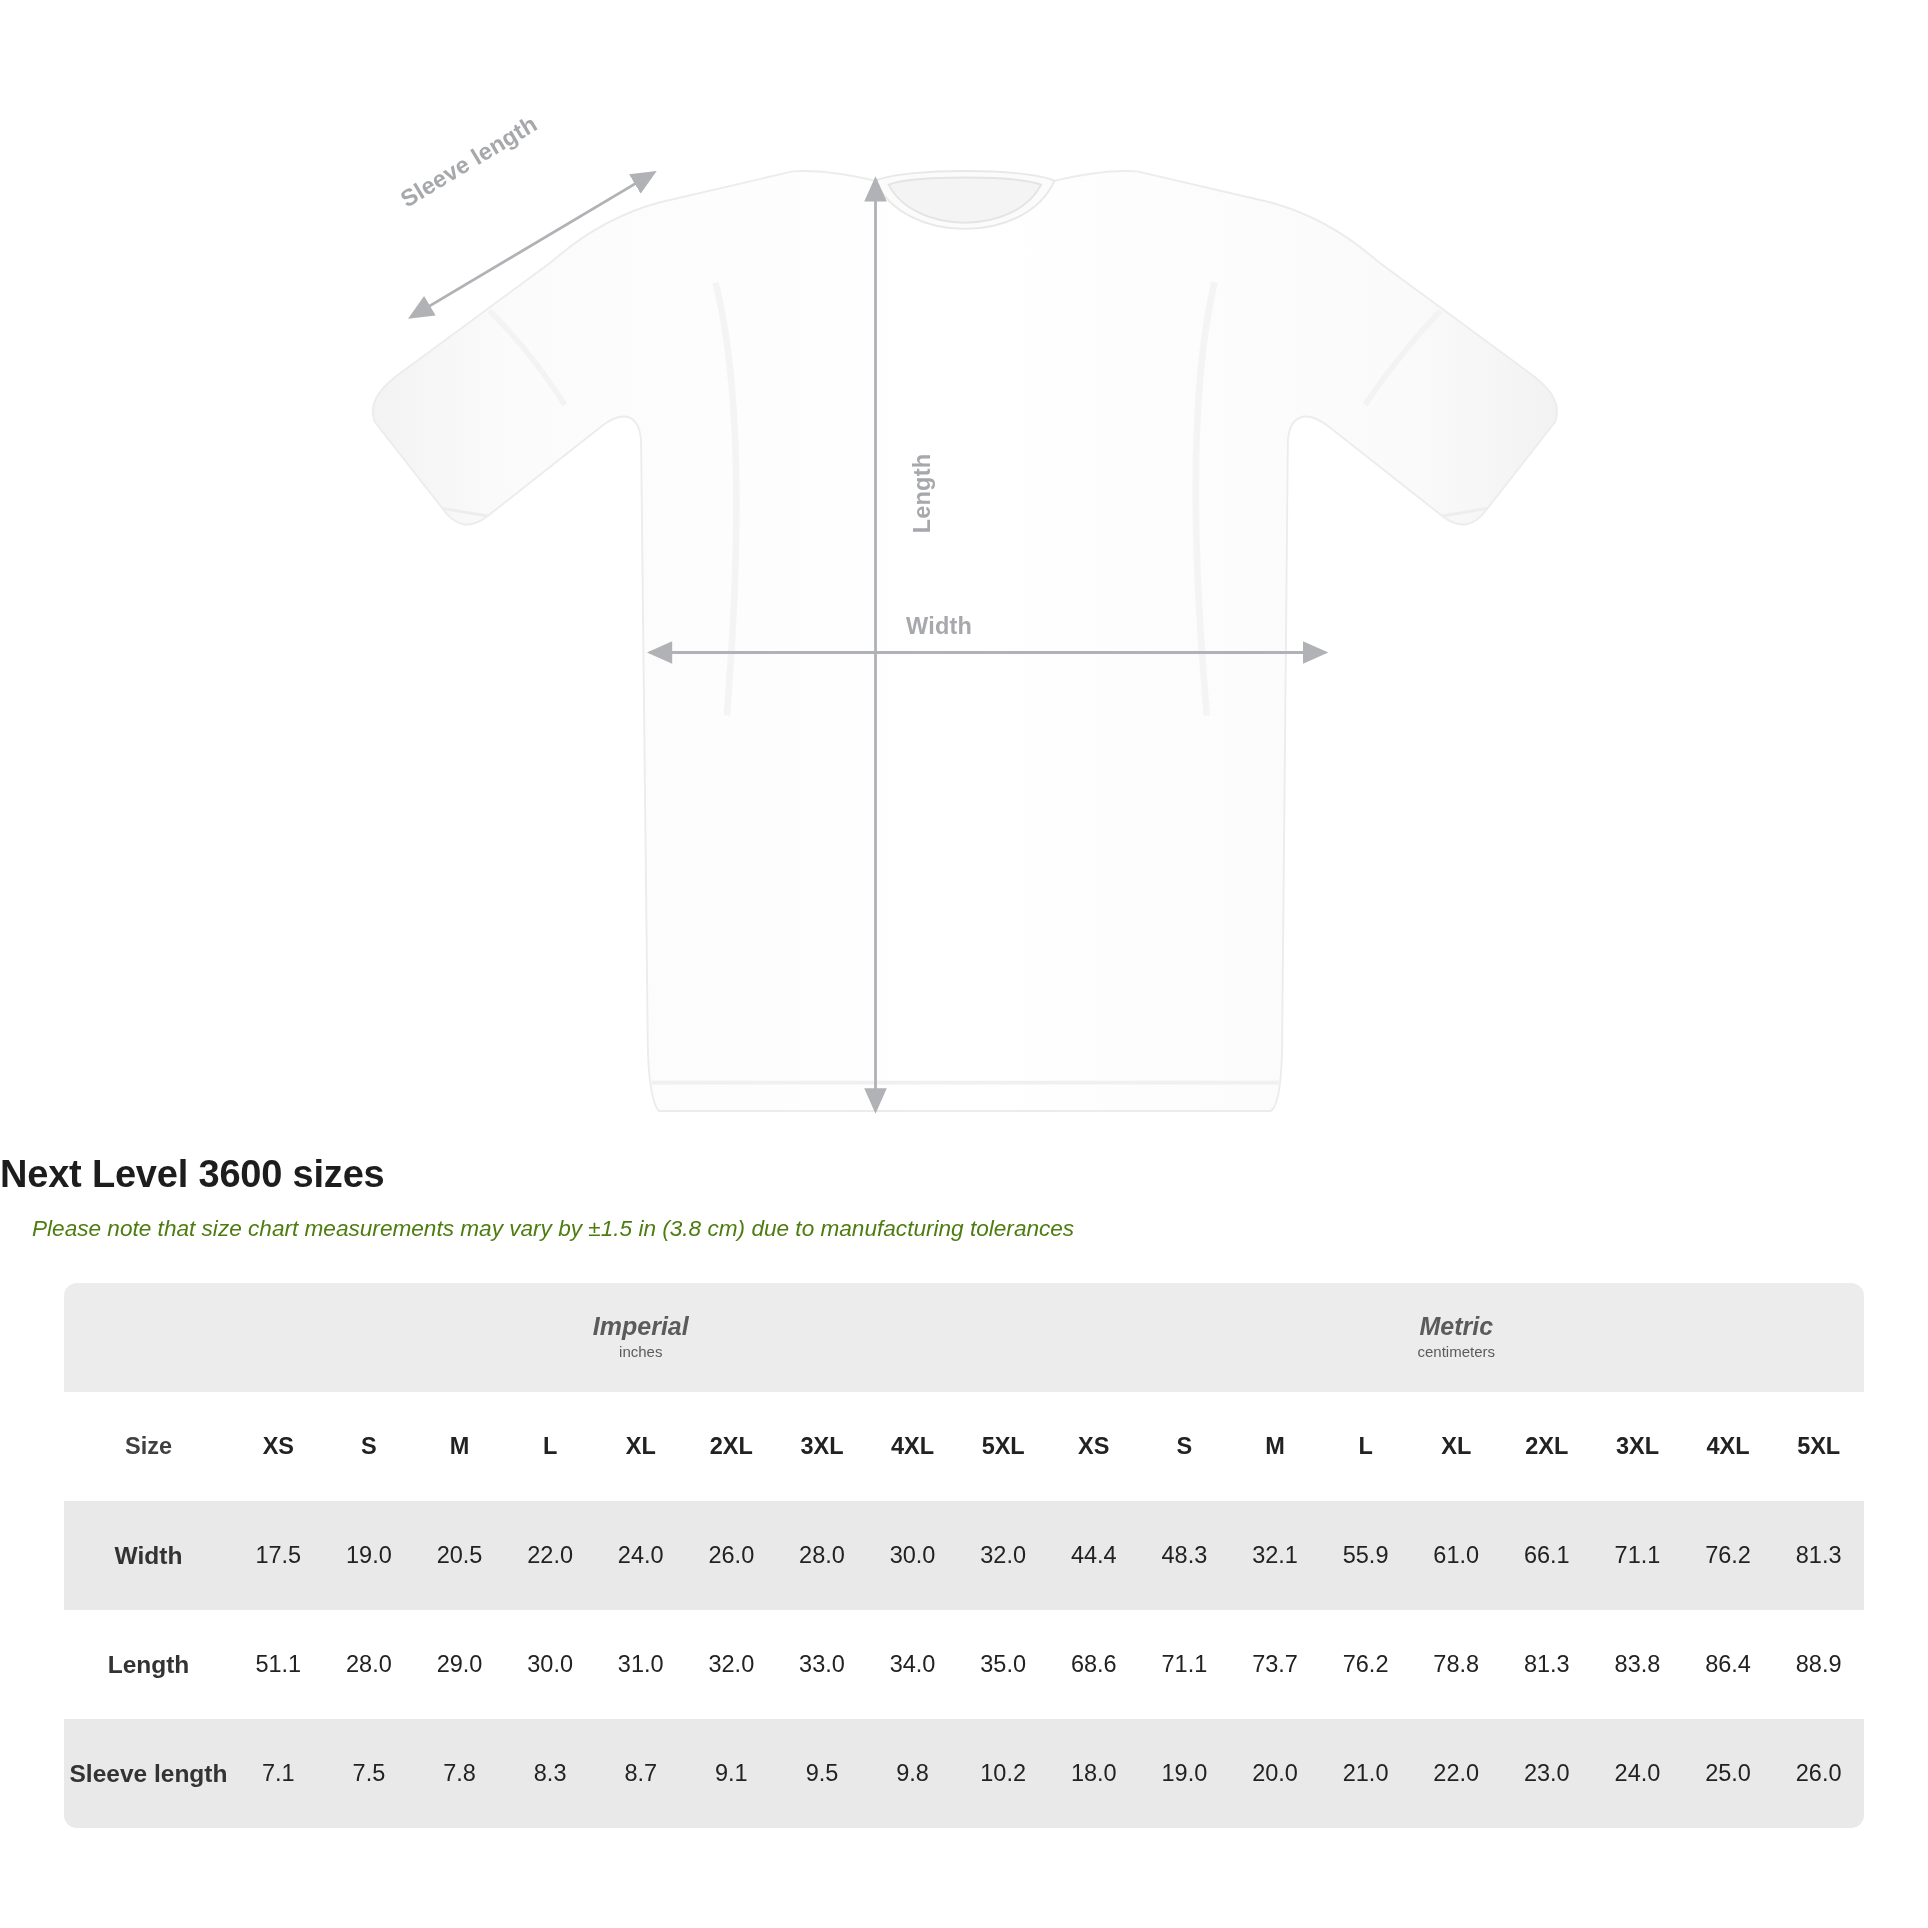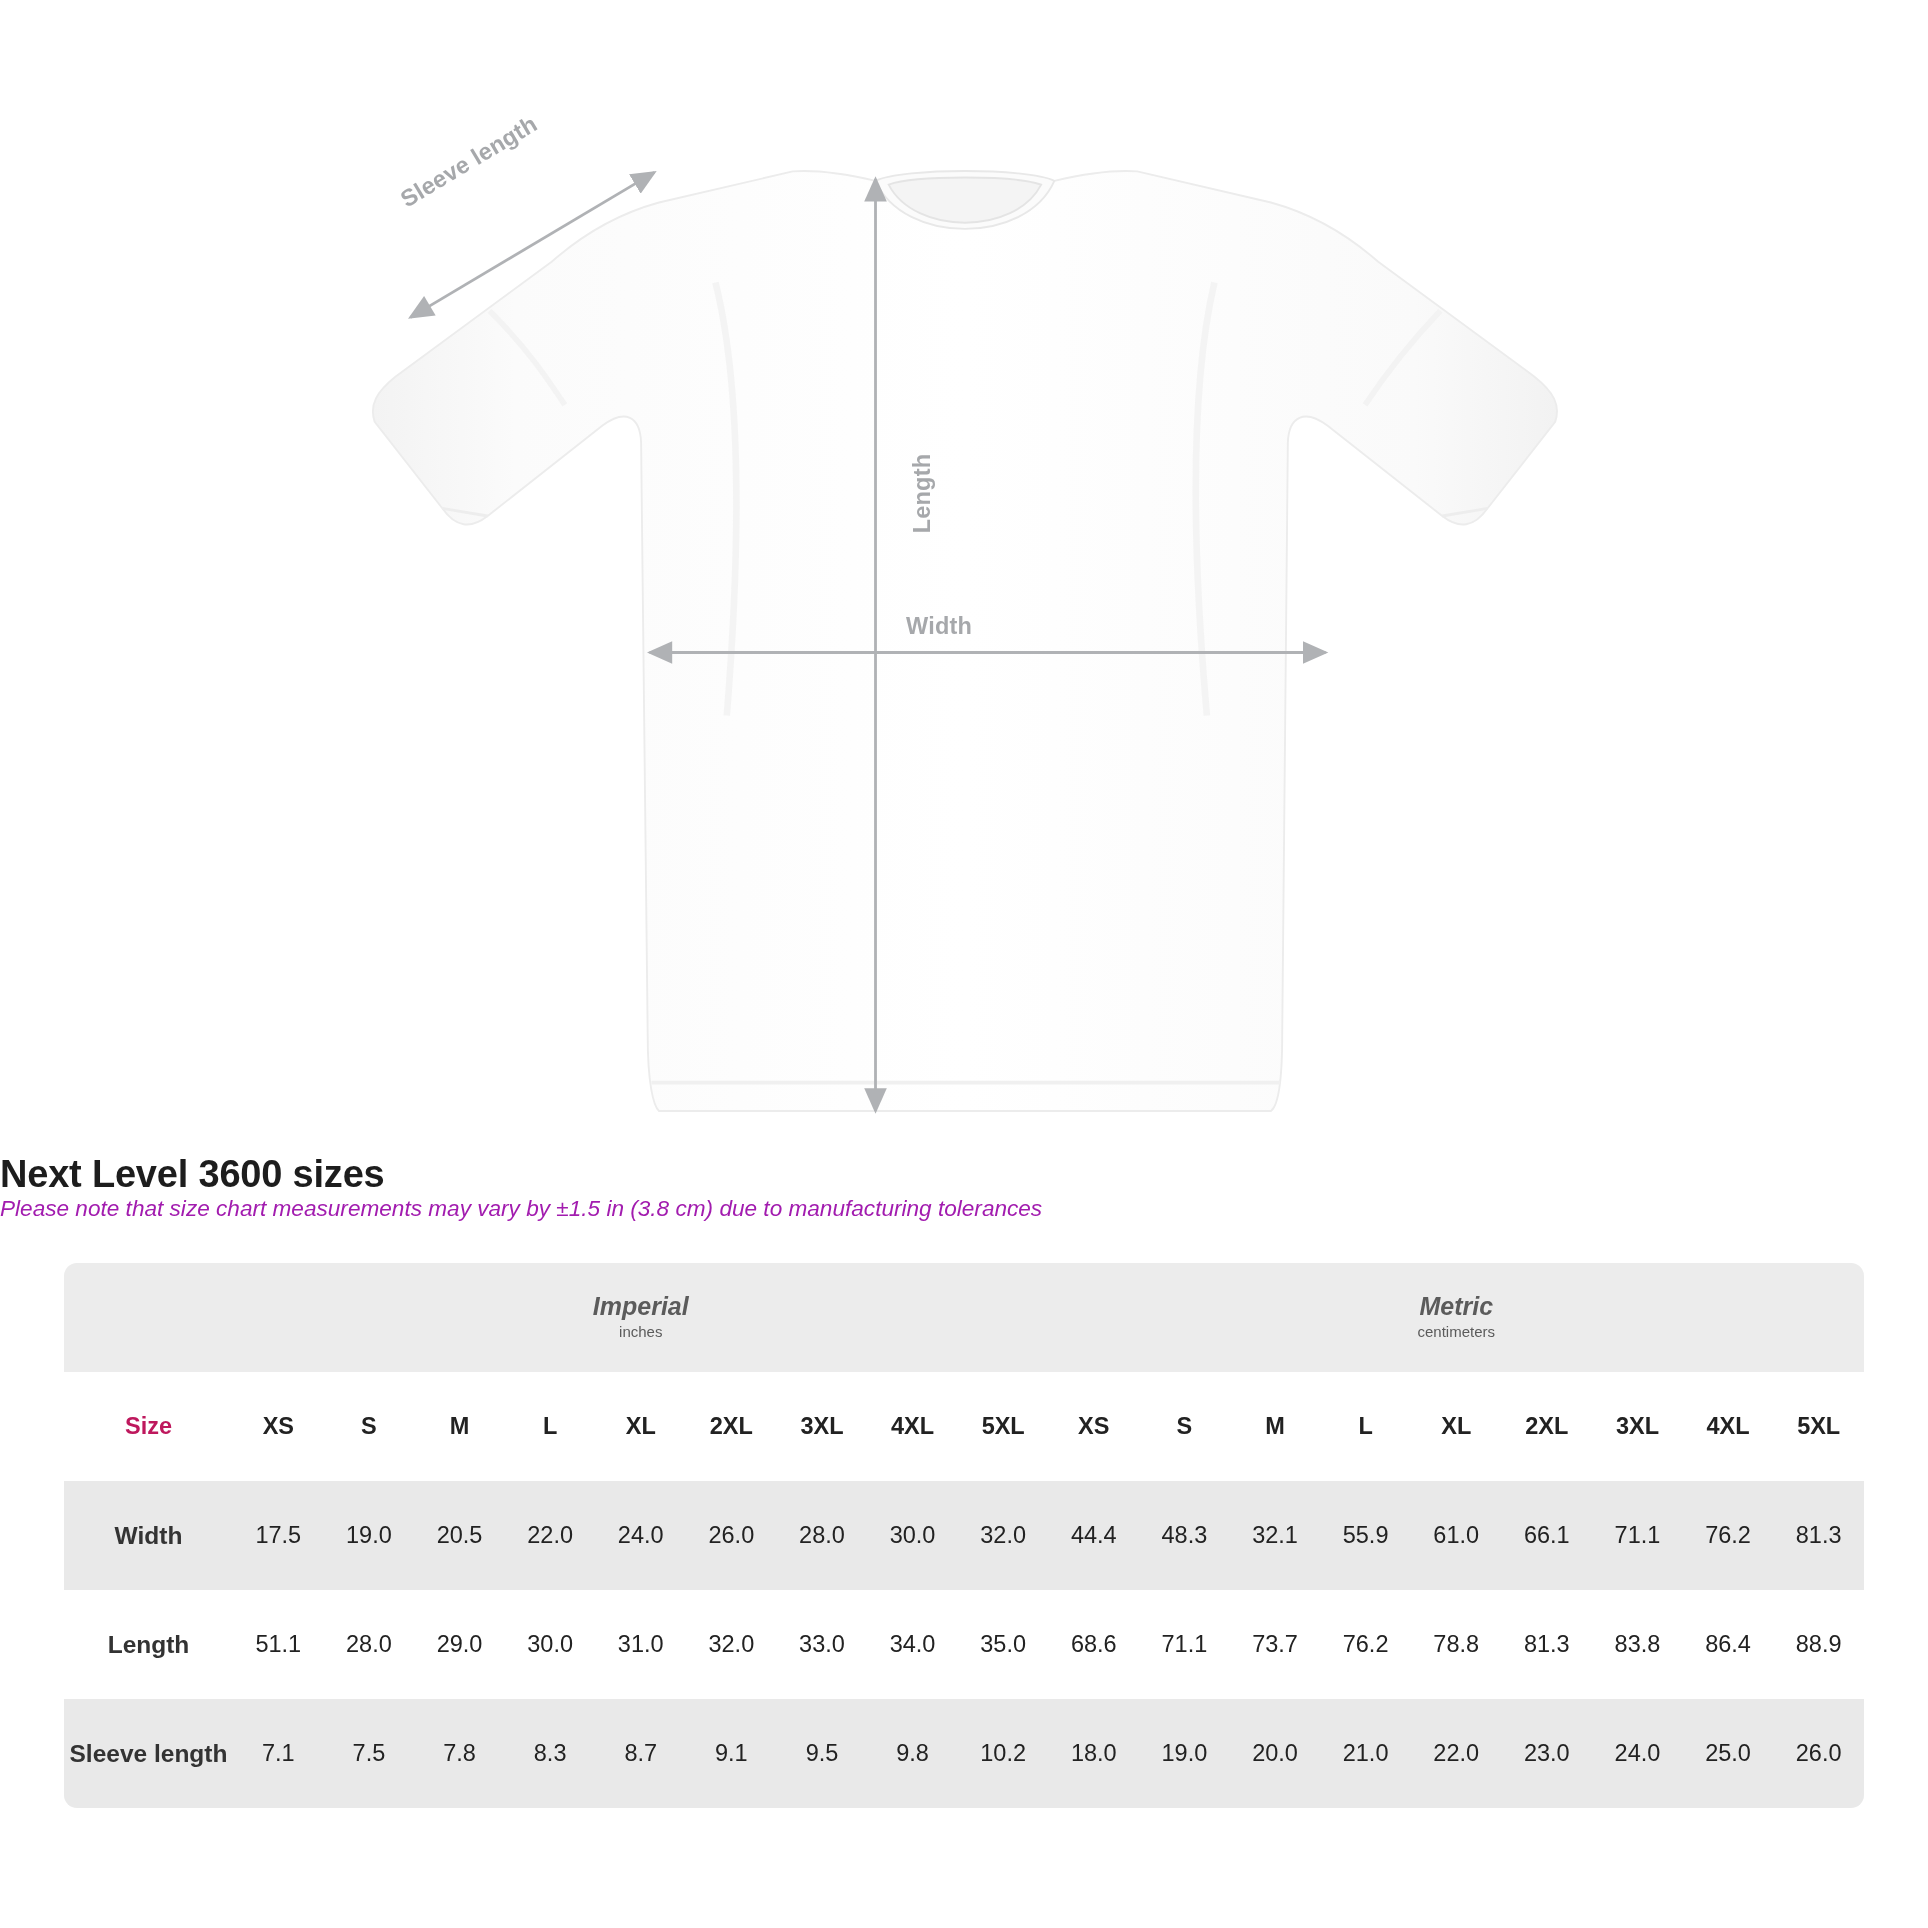--- a/index.html
+++ b/index.html
@@ -66,21 +66,23 @@
   .chart-title {
     font-size: 38px;
     font-weight: bold;
     color: #1d1d1d;
     margin: 0;
     letter-spacing: -0.2px;
   }
   .chart-note {
     font-size: 22.6px;
     font-style: italic;
-    color: #a21caf;
+    color: #4d7c0f;
+    margin-top: 20px;
+    padding-left: 32px;
   }
 
   
   .table-wrap {
     margin: 41px 64px 0 64px;
     border-radius: 13px;
     overflow: hidden;
   }
   table.size-table {
     width: 100%;
@@ -113,21 +115,21 @@
     display: block;
     line-height: 1.6;
   }
   .header-row td {
     background: #ffffff;
     font-weight: bold;
     color: #4c4c4c;
     font-size: 24.5px;
   }
   .header-row td.rowlabel {
-    color: #be185d;
+    color: #404040;
   }
   .data-row td {
     background: #ffffff;
     color: #1f1f1f;
   }
   .data-row.alt td {
     background: #e9e9e9;
   }
   .data-row td.rowlabel {
     font-weight: bold;

